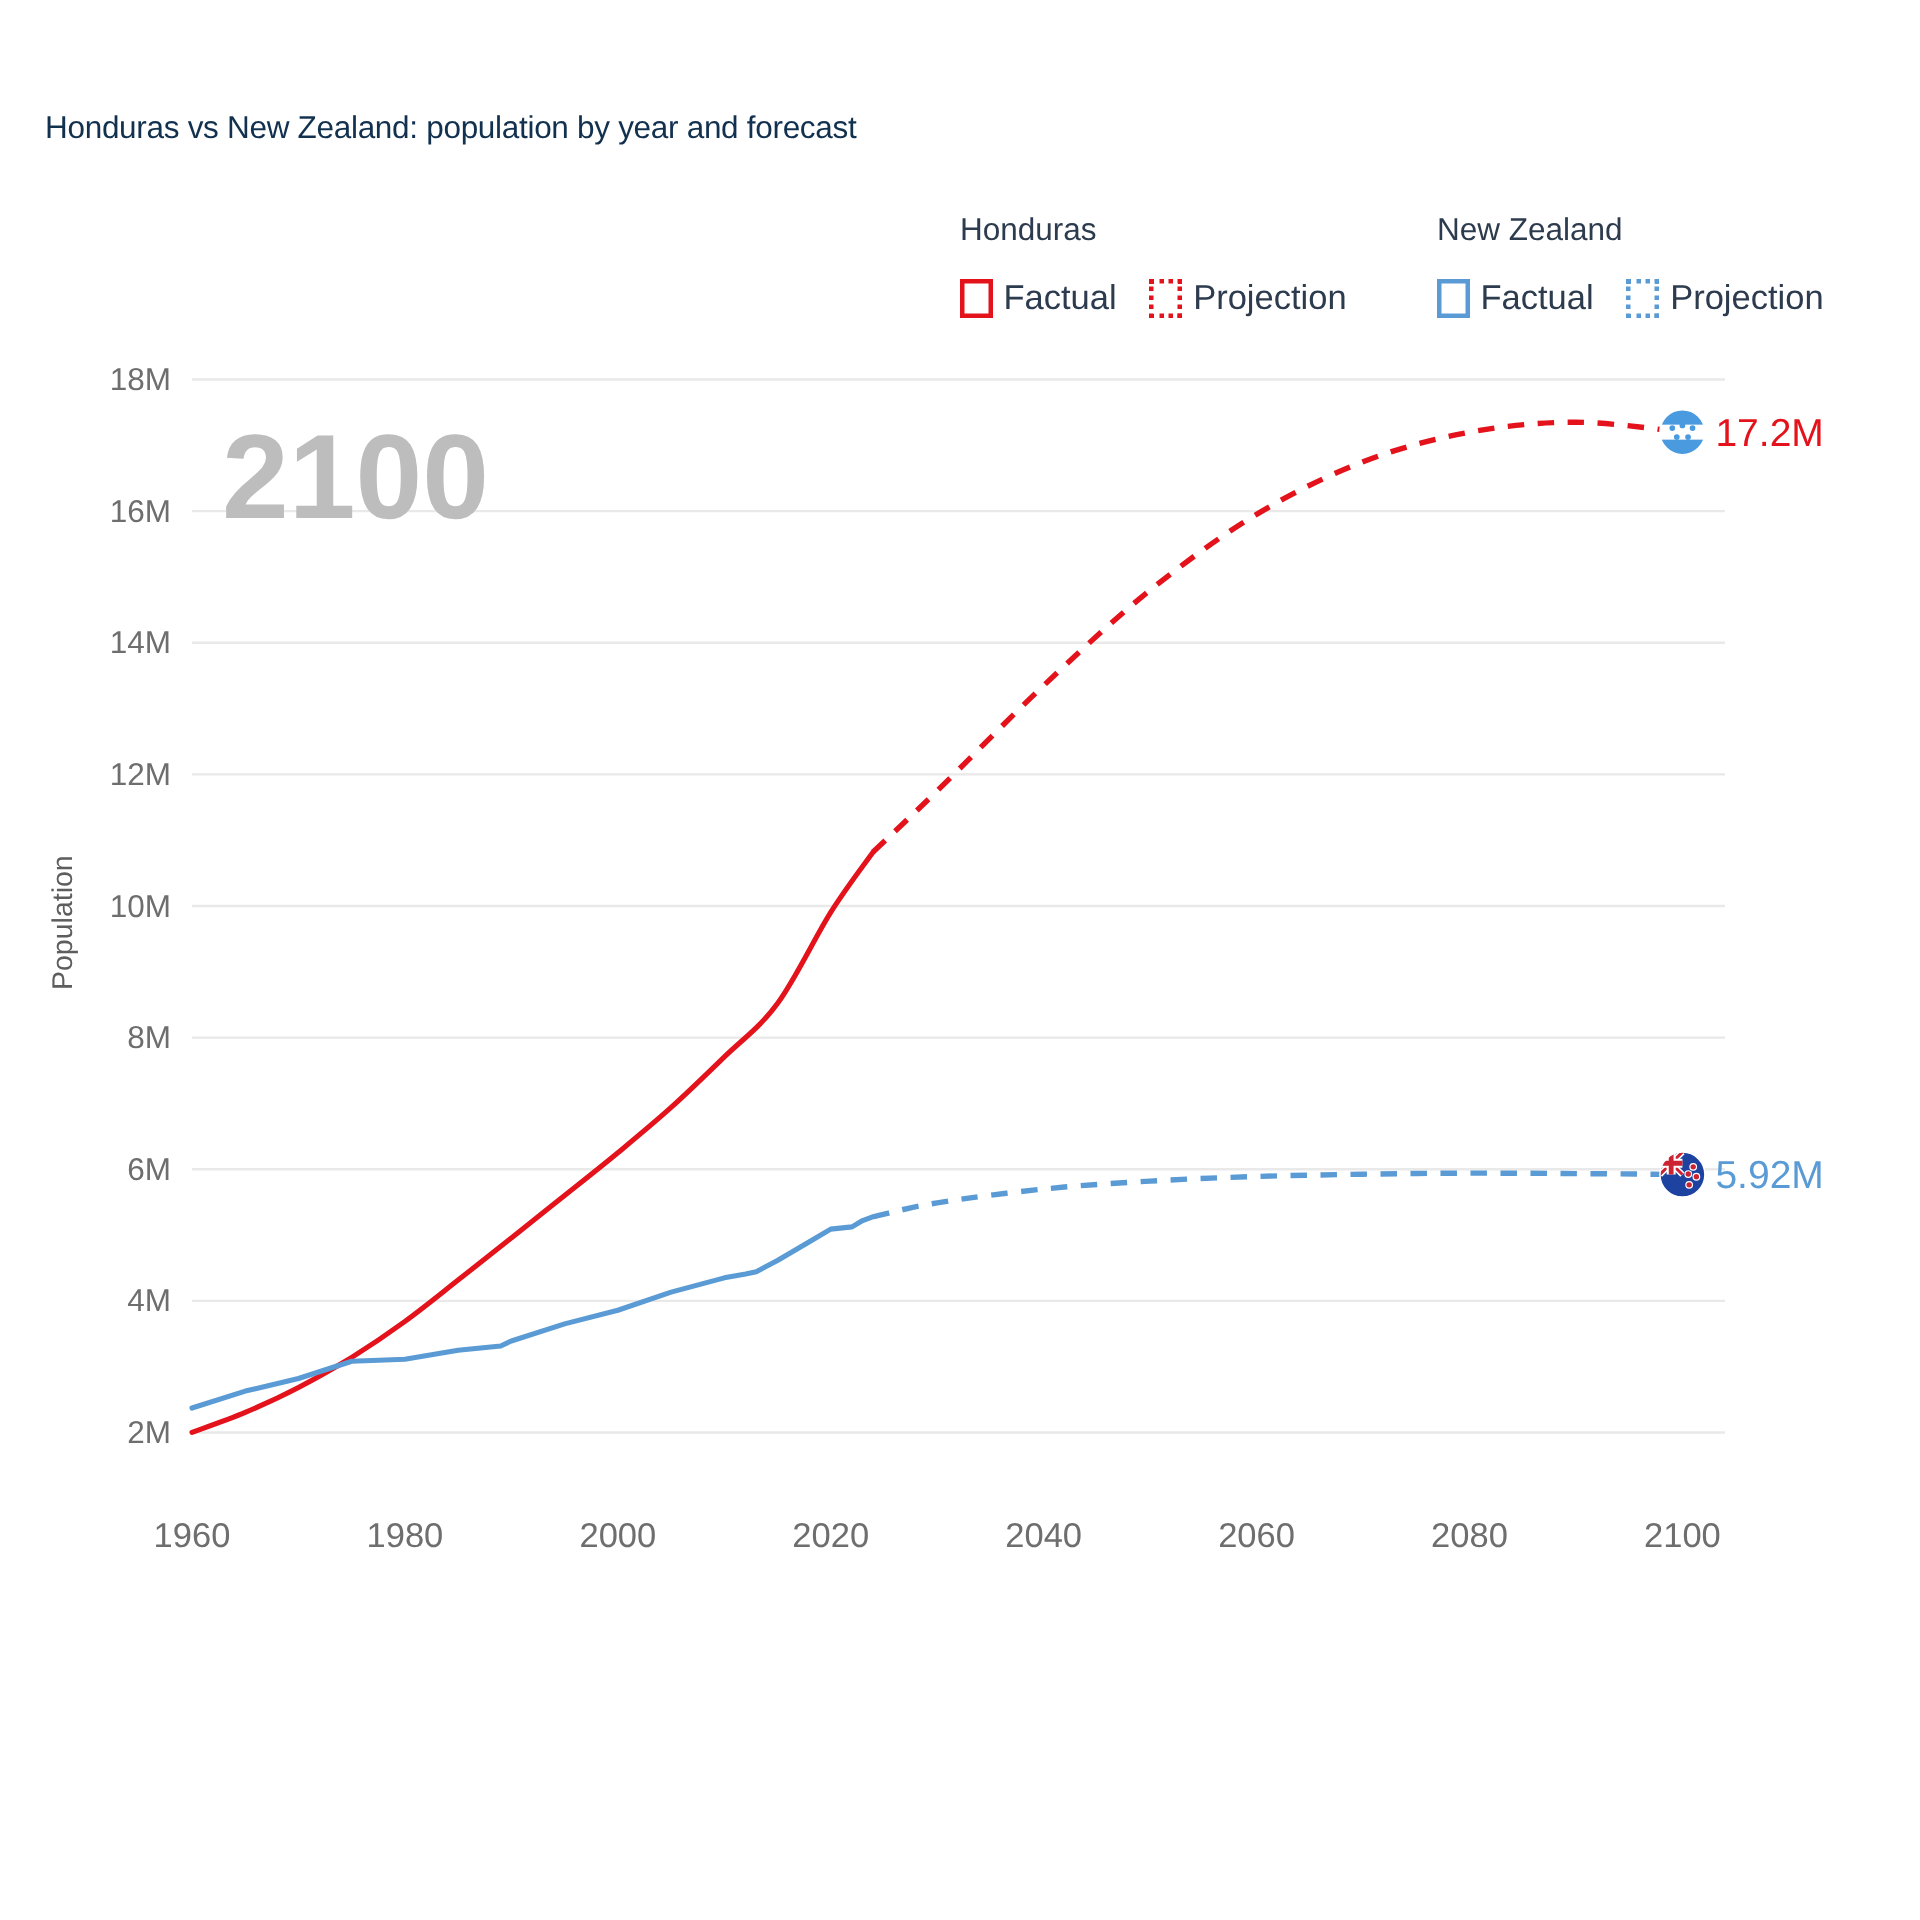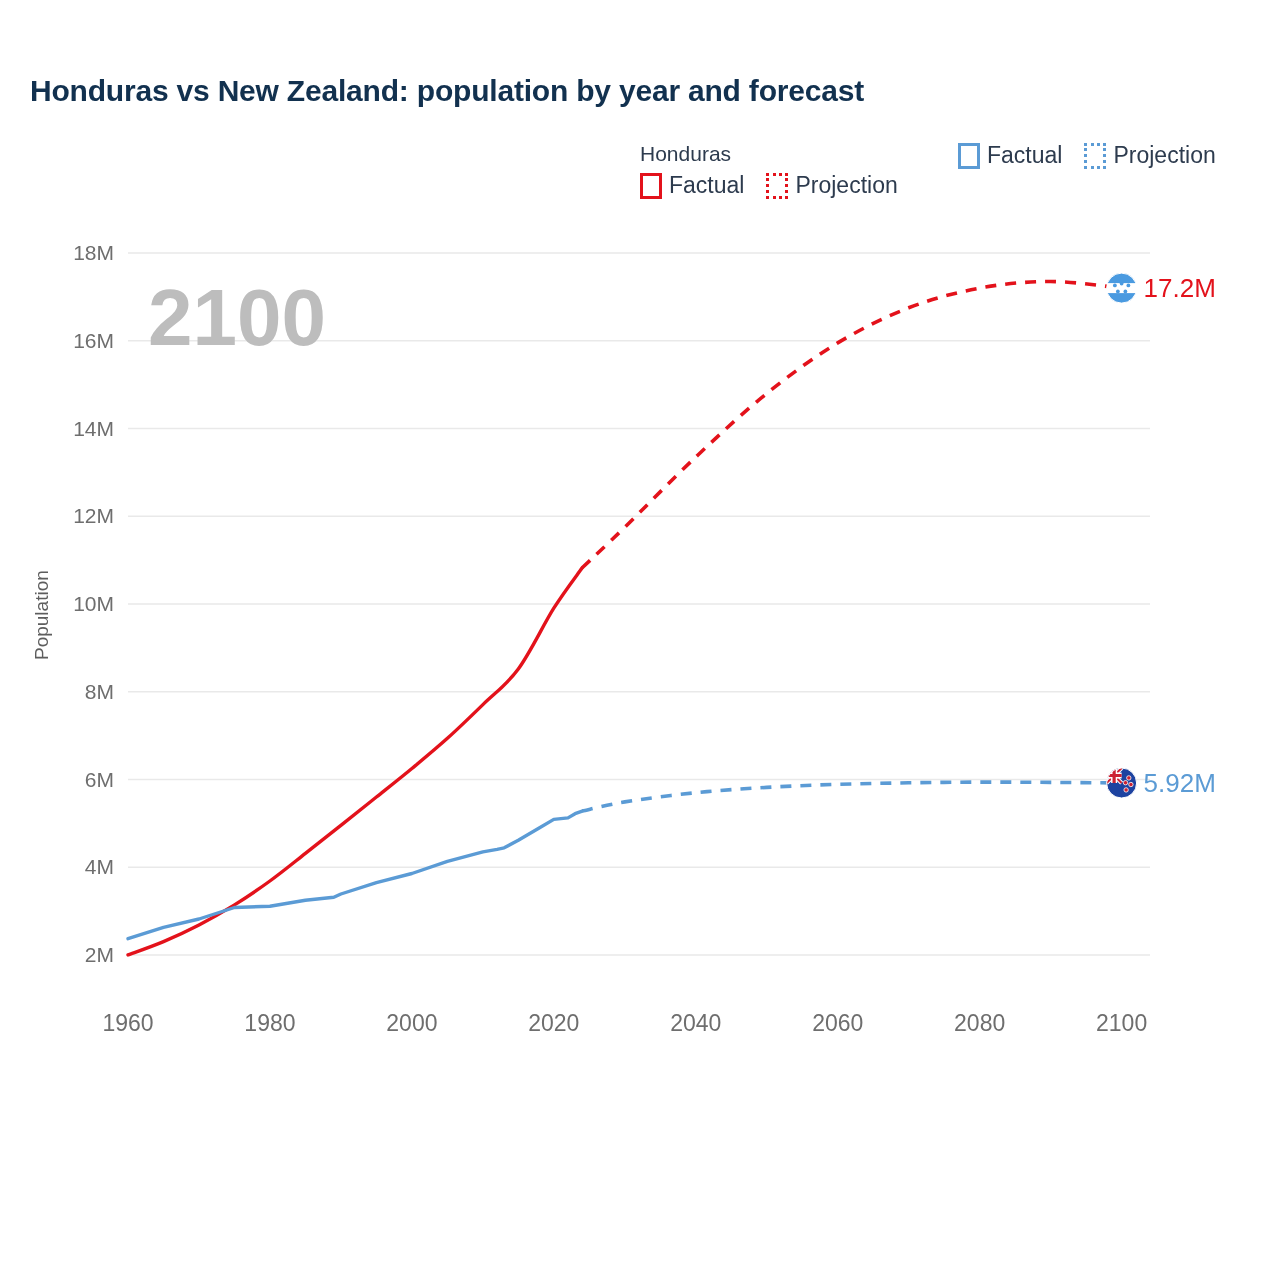--- a/index.html
+++ b/index.html
@@ -8,34 +8,34 @@
     background:#ffffff;
     font-family:"Liberation Sans","DejaVu Sans",sans-serif;
     overflow:hidden;
     position:relative;
   }
   .page{position:relative;width:1280px;height:1280px;}
 
   
   .chart-title{
     position:absolute;left:30px;top:74px;
-    font-size:30px;font-weight:bold;color:#12314f;
+    font-size:21px;font-weight:normal;color:#12314f;
     letter-spacing:-0.2px;white-space:nowrap;
   }
 
   
   .legend{
     position:absolute;left:640px;top:142px;
     display:flex;flex-direction:row;gap:0px;
   }
   .legend-group{display:flex;flex-direction:column;}
   .legend-group.hn{width:318px;}
   .legend-group.nz{width:300px;}
   .legend-heading{
-    font-size:21px;color:#2d3b4e;margin-bottom:6px;font-weight:normal;
+    font-size:21px;color:#2d3b4e;margin-bottom:19px;font-weight:normal;
   }
   .legend-items{display:flex;flex-direction:row;align-items:center;gap:22px;}
   .legend-item{display:flex;flex-direction:row;align-items:center;gap:7px;}
   .swatch{width:22px;height:26px;box-sizing:border-box;background:#fff;}
   .sw-hn-solid{border:3px solid #e3121b;}
   .sw-hn-dot{border:3px dotted #e3121b;}
   .sw-nz-solid{border:3px solid #5b9bd5;}
   .sw-nz-dot{border:3px dotted #5b9bd5;}
   .legend-label{font-size:23px;color:#2d3b4e;}
 
@@ -72,20 +72,21 @@
           <span class="swatch sw-hn-solid"></span>
           <span class="legend-label">Factual</span>
         </div>
         <div class="legend-item">
           <span class="swatch sw-hn-dot"></span>
           <span class="legend-label">Projection</span>
         </div>
       </div>
     </div>
     <div class="legend-group nz">
+      <div class="legend-heading">New Zealand</div>
       <div class="legend-items">
         <div class="legend-item">
           <span class="swatch sw-nz-solid"></span>
           <span class="legend-label">Factual</span>
         </div>
         <div class="legend-item">
           <span class="swatch sw-nz-dot"></span>
           <span class="legend-label">Projection</span>
         </div>
       </div>

